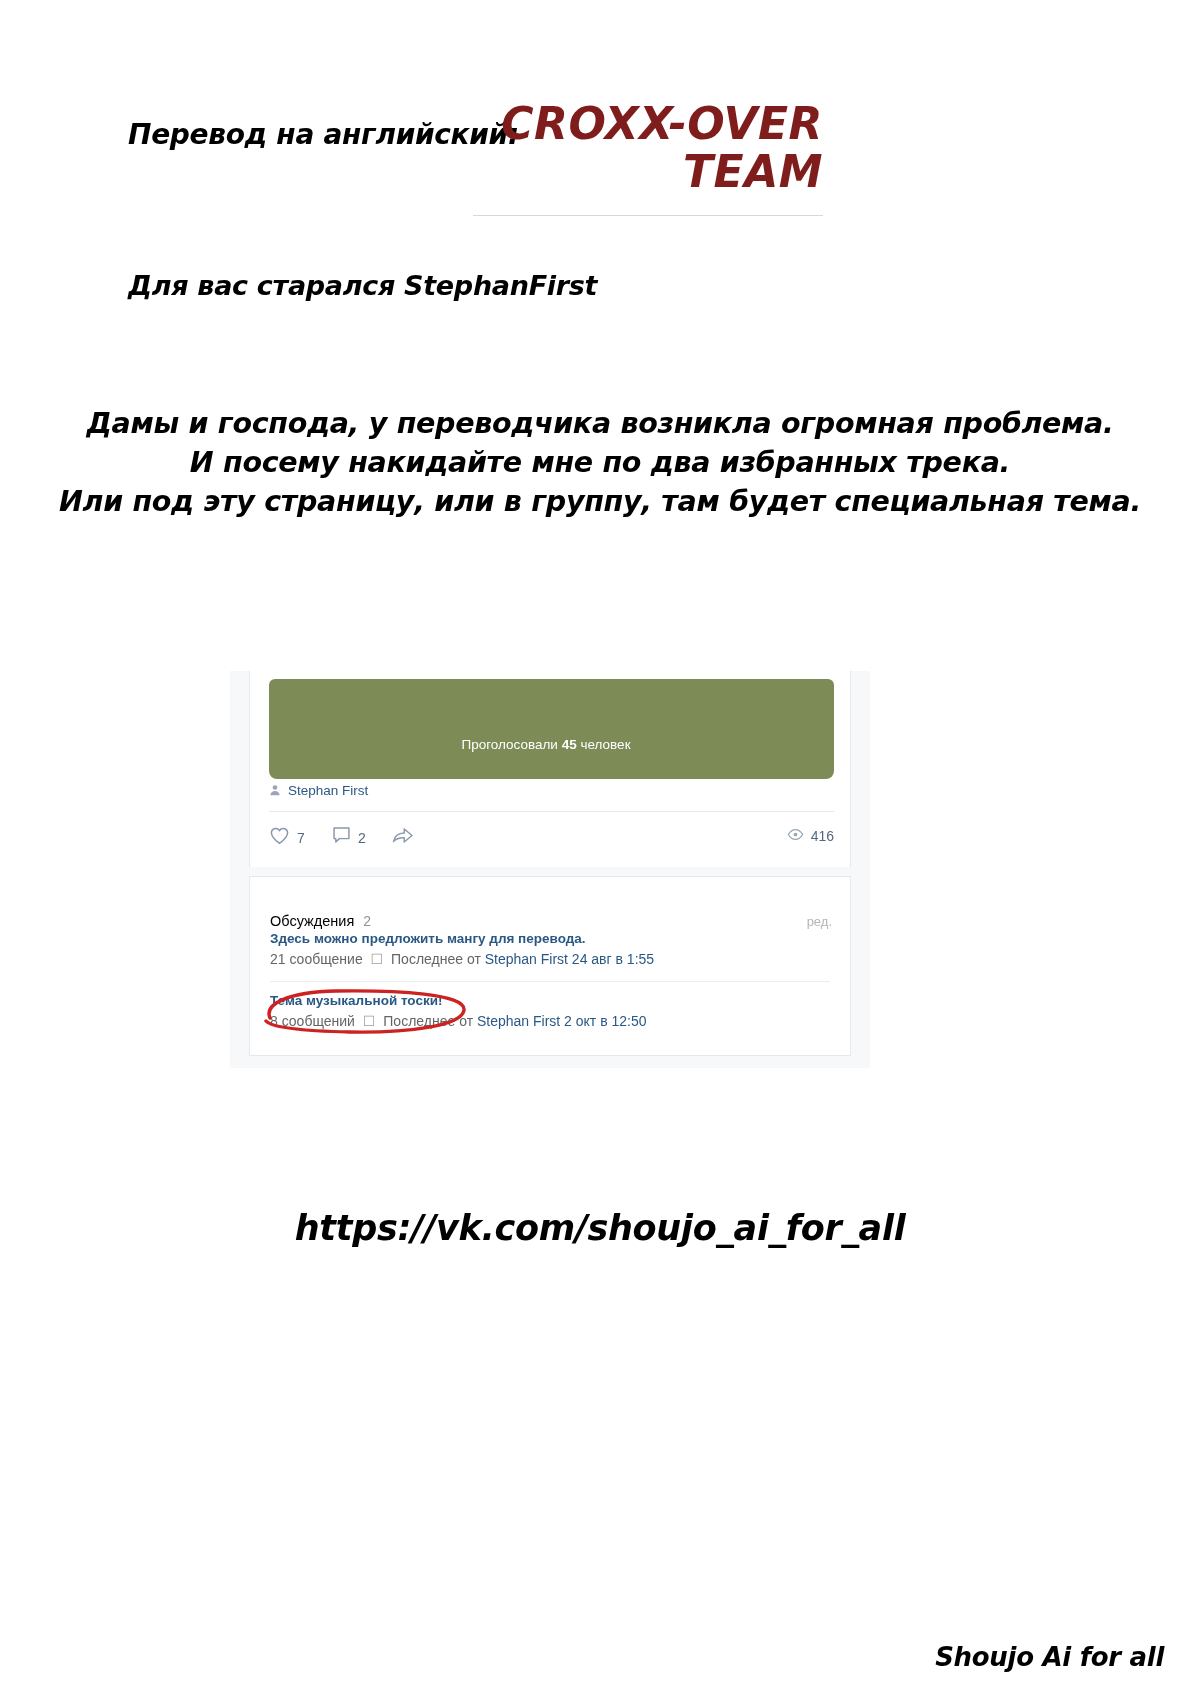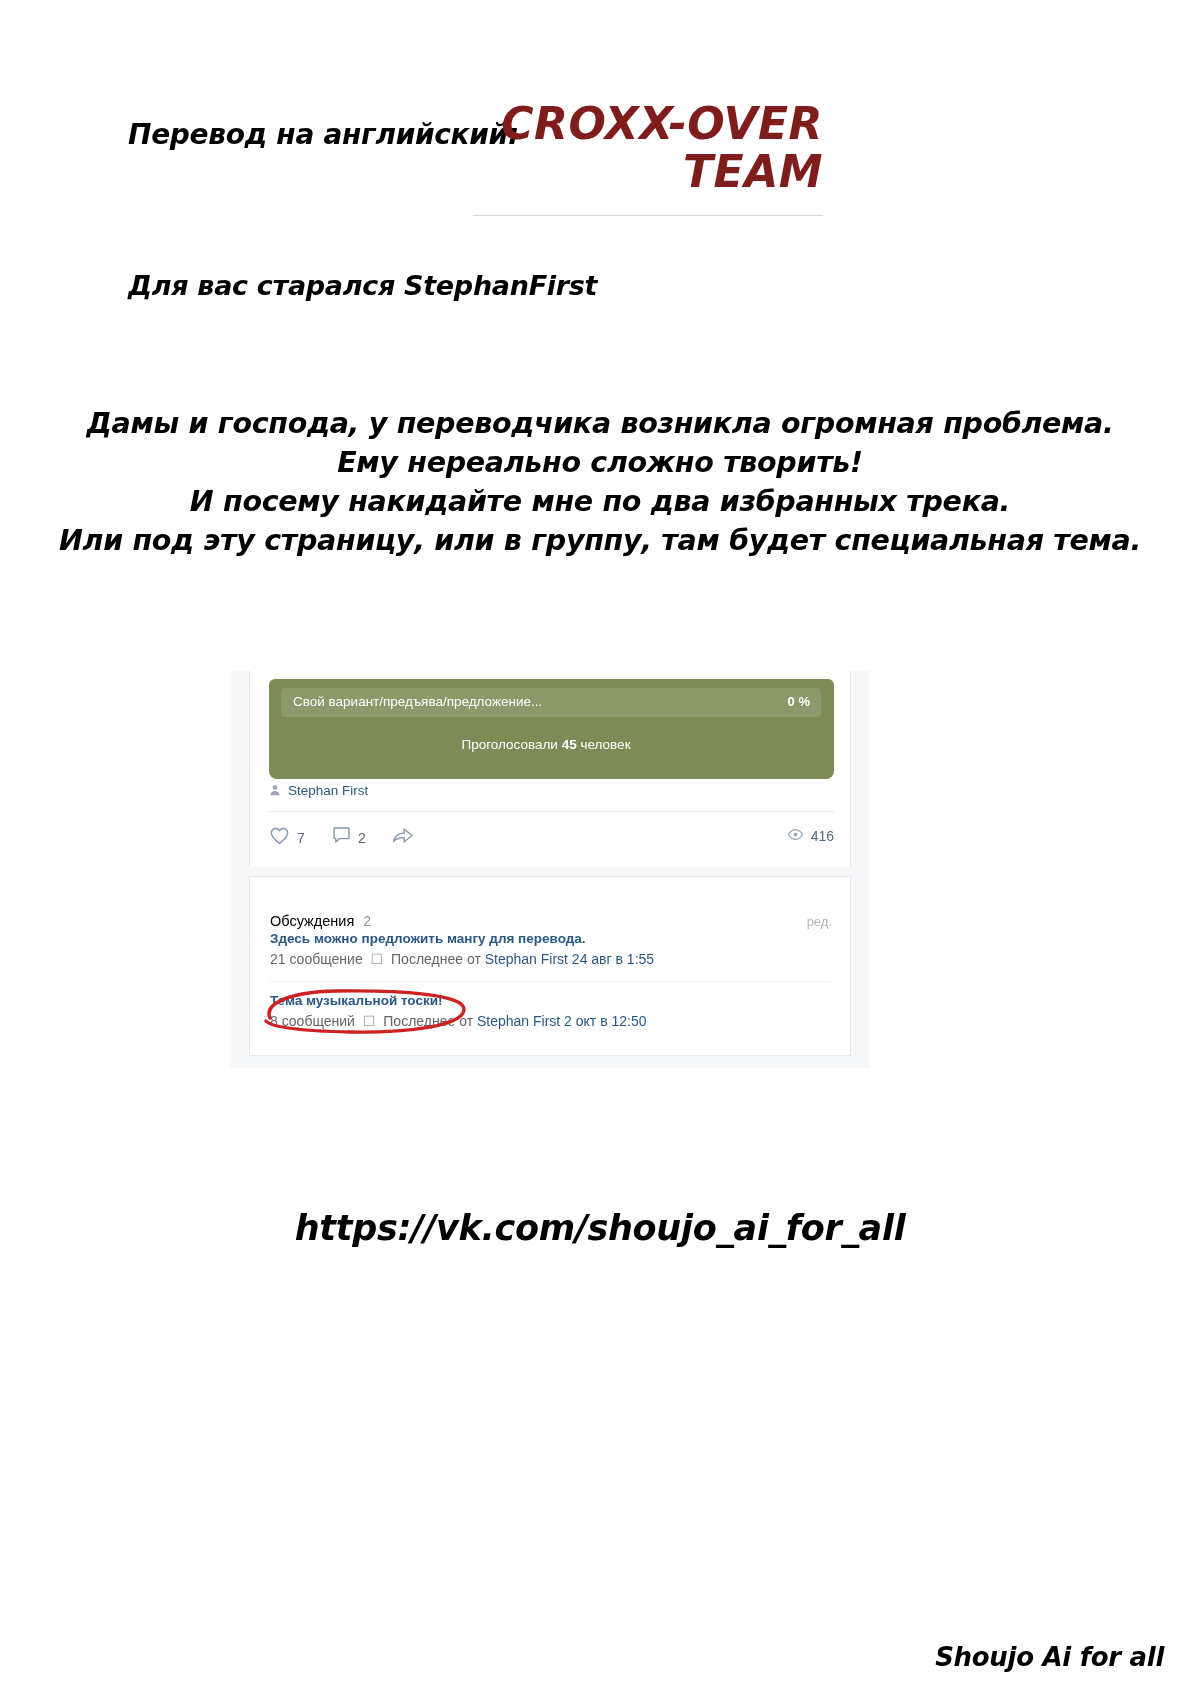--- a/index.html
+++ b/index.html
@@ -317,35 +317,30 @@
     <div>CROXX-OVER</div>
     <div>TEAM</div>
   </div>
   <div id="team-underline"></div>
 </div>
 
 <div id="credit-line" class="hand">Для вас старался StephanFirst</div>
 
 <div id="message-block">
   <div class="msg-line hand">Дамы и господа, у переводчика возникла огромная проблема.</div>
-  <div class="msg-line hand">Ему нереально сложно творить!</div>
   <div class="msg-line hand">И посему накидайте мне по два избранных трека.</div>
   <div class="msg-line hand">Или под эту страницу, или в группу, там будет специальная тема.</div>
 </div>
 
 <div id="vk-screenshot">
   <div id="vk-inner">
 
     <div id="post-card">
 
       <div id="poll-box">
-        <div id="poll-option">
-          <span id="poll-option-label">Свой вариант/предъява/предложение...</span>
-          <span id="poll-option-percent">0 %</span>
-        </div>
         <div id="poll-voters">
           <span>Проголосовали</span>
           <b>45</b>
           <span>человек</span>
         </div>
       </div>
 
       <div id="post-author">
         <span>
           <svg width="12" height="12" viewBox="0 0 16 16">

